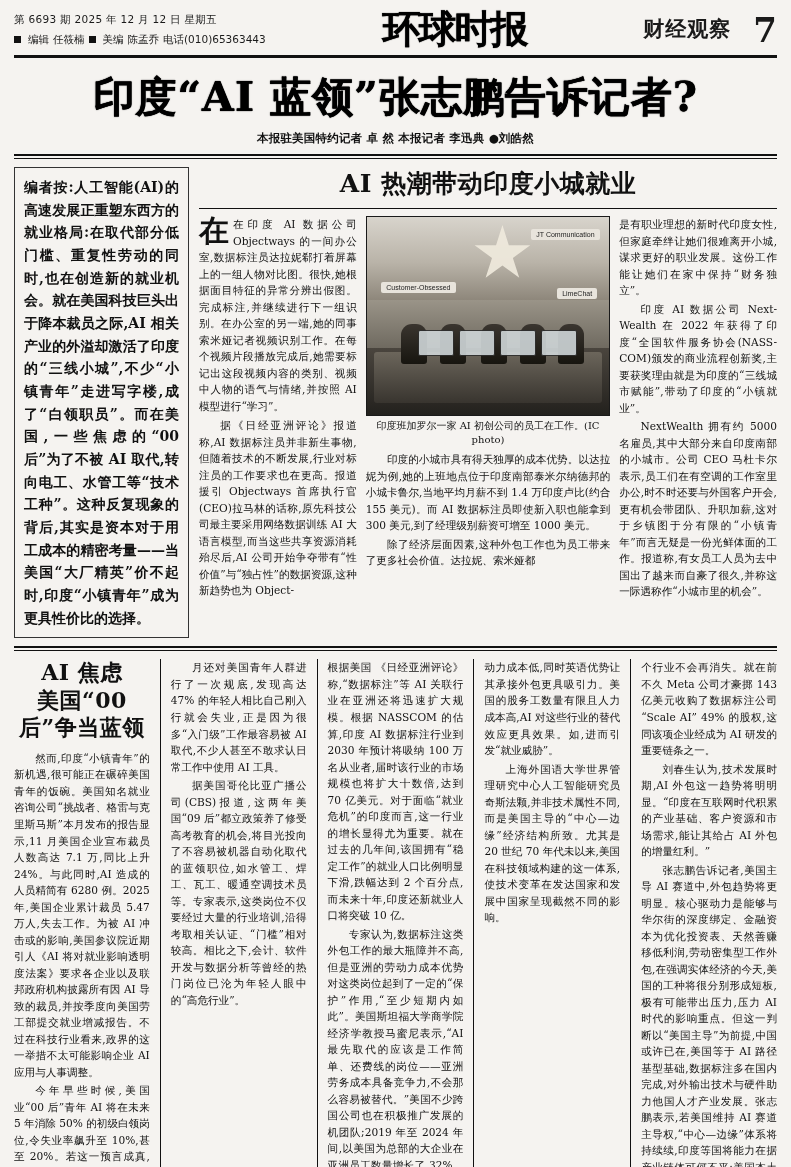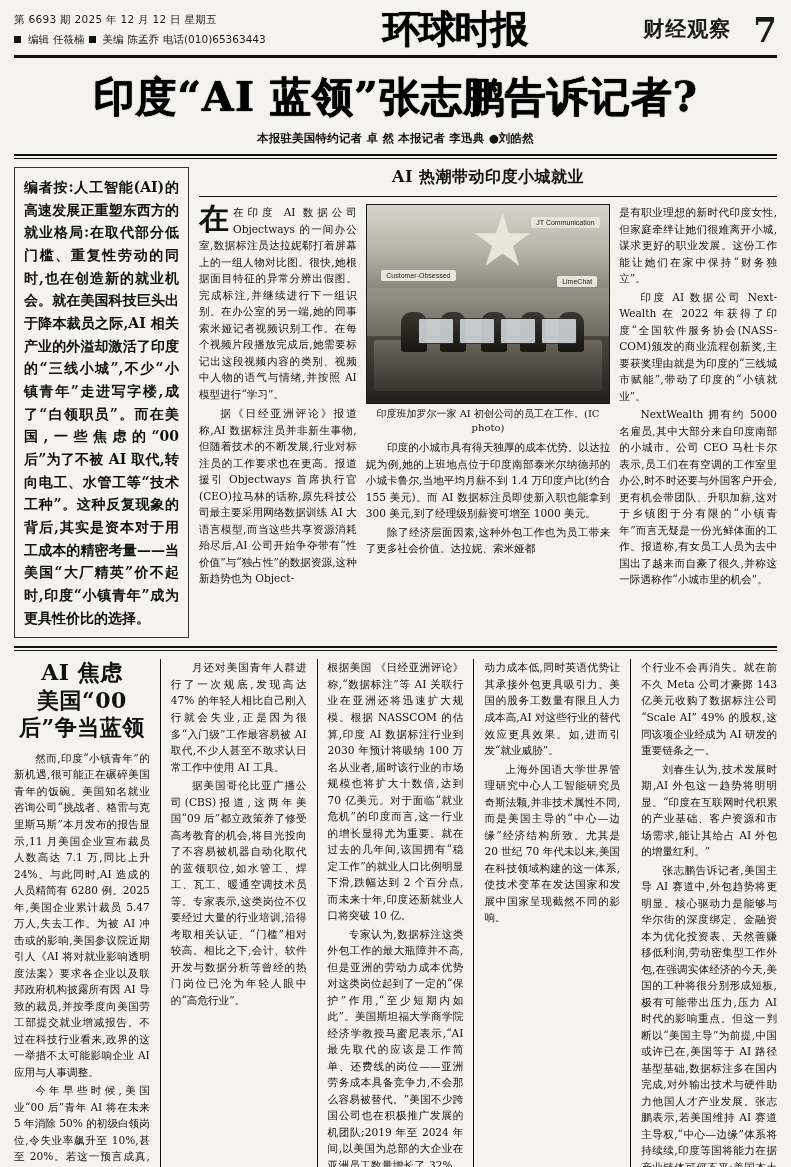--- a/index.html
+++ b/index.html
@@ -95,21 +95,21 @@
     line-height:1.62;
     text-align:justify;
     background:#f5f3f0;
     font-weight:bold;
   }
   .top-right{flex:1;min-width:0;}
   .sub-headline{
     text-align:center;
     font-family:"DejaVu Serif","Liberation Serif",serif;
     font-weight:bold;
-    font-size:16px;
+    font-size:25px;
     letter-spacing:.5px;
     margin:0 0 8px 0;
   }
   .sub-rule{height:1px;background:#111;margin-bottom:7px;}
   .three-col{display:flex;gap:9px;}
   .col{flex:1;min-width:0;}
   .body-text{
     font-family:"DejaVu Serif","Liberation Serif",serif;
     font-size:10.6px;
     line-height:1.56;

